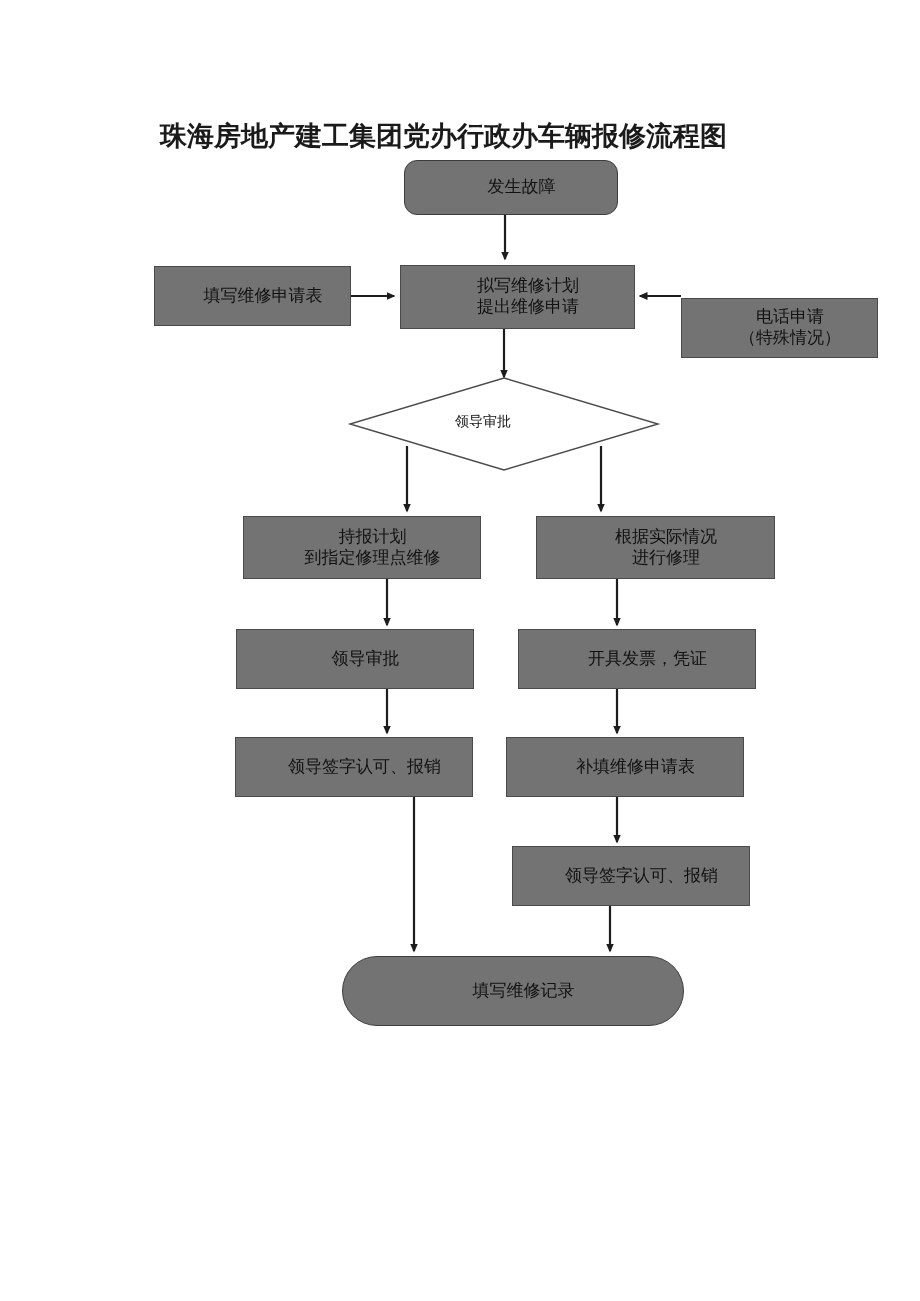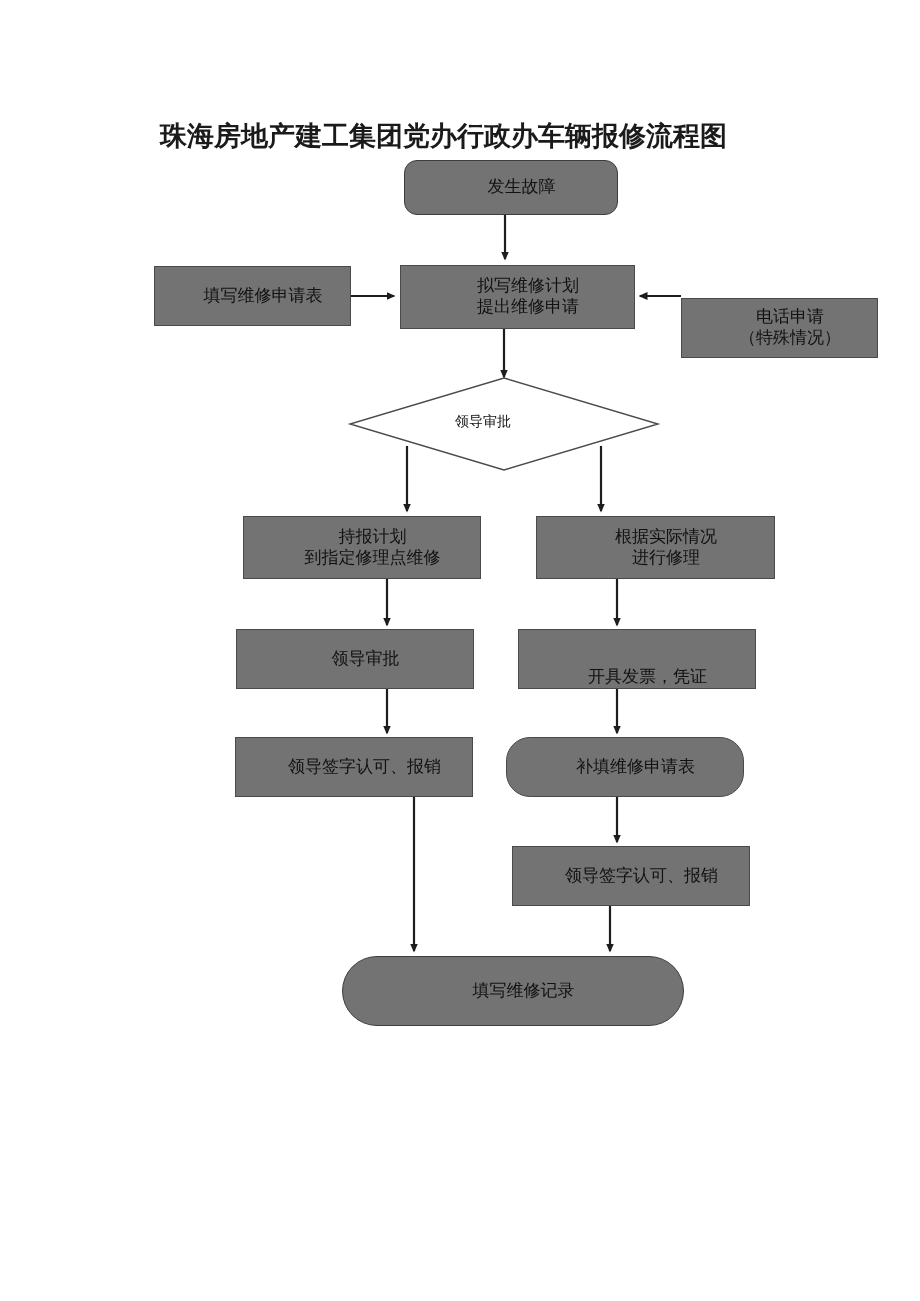--- a/index.html
+++ b/index.html
@@ -180,29 +180,29 @@
     <span class="lines">
       <span class="ln">根据实际情况</span>
       <span class="ln">进行修理</span>
     </span>
   </div>
 
   <div class="node" style="left:236px; top:629px; width:238px; height:60px;">
     <span class="lines">领导审批</span>
   </div>
 
-  <div class="node" style="left:518px; top:629px; width:238px; height:60px;align-items:flex-end;">
+  <div class="node" style="left:518px; top:629px; width:238px; height:60px;">
     <span class="lines">开具发票，凭证</span>
   </div>
 
   <div class="node" style="left:235px; top:737px; width:238px; height:60px;">
     <span class="lines">领导签字认可、报销</span>
   </div>
 
-  <div class="node" style="left:506px; top:737px; width:238px; height:60px;border-radius:24px;">
+  <div class="node" style="left:506px; top:737px; width:238px; height:60px;">
     <span class="lines">补填维修申请表</span>
   </div>
 
   <div class="node" style="left:512px; top:846px; width:238px; height:60px;">
     <span class="lines">领导签字认可、报销</span>
   </div>
 
   <div class="node pill" style="left:342px; top:956px; width:342px; height:70px;">
     <span class="lines">填写维修记录</span>
   </div>

